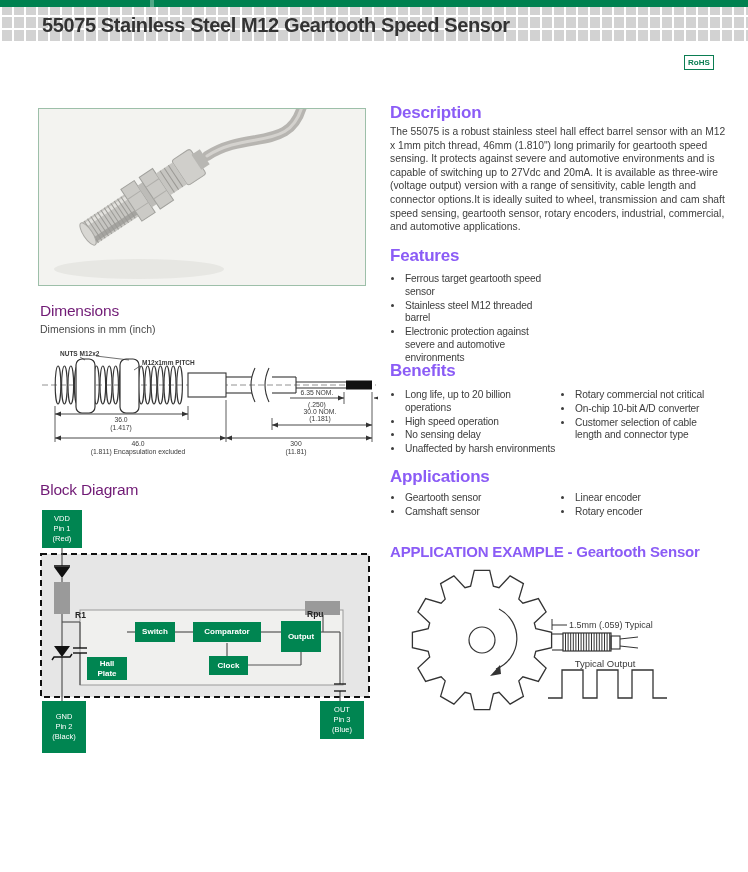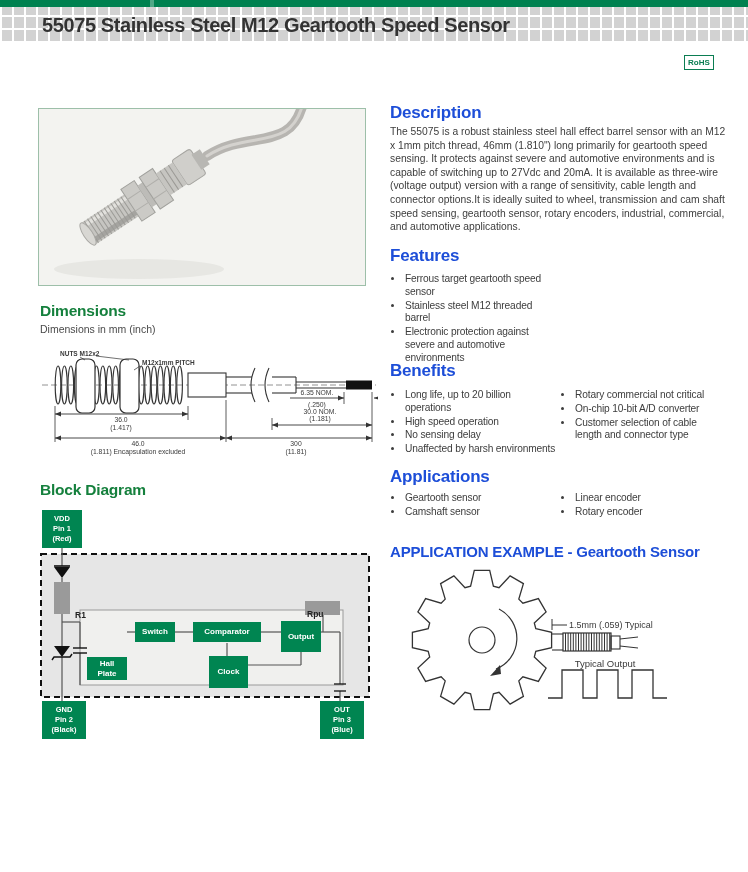--- a/index.html
+++ b/index.html
@@ -9,29 +9,29 @@
   .abs{position:absolute;}
   .topbar{left:0;top:0;width:748px;height:7px;background:#008150;}
   .topbar-div{left:150px;top:0;width:4px;height:7px;background:#4fa886;}
   .checker{left:0;top:7px;width:748px;height:36px;background-color:#d2d2d2;
     background-image:repeating-linear-gradient(90deg,#ffffff 0 2px,rgba(0,0,0,0) 2px 12px),
                      repeating-linear-gradient(0deg,#ffffff 0 2px,rgba(0,0,0,0) 2px 13px);}
   .doc-title{left:42px;top:7px;height:36px;line-height:36px;font-size:20px;font-weight:bold;
     color:#333;letter-spacing:-0.4px;}
   .rohs{left:684px;top:55px;border:1px solid #0b7d52;color:#0b7d52;font-size:8px;font-weight:bold;
     padding:2px 3px;background:#fff;}
-  .sec{color:#1d4ed8;font-weight:bold;font-size:17px;letter-spacing:-0.2px;}
-  .sec-sm{color:#15803d;font-weight:bold;font-size:15.5px;letter-spacing:-0.2px;}
+  .sec{color:#8b5cf6;font-weight:bold;font-size:17px;letter-spacing:-0.2px;}
+  .sec-sm{color:#701a75;font-weight:normal;font-size:15.5px;letter-spacing:-0.2px;}
   .body-txt{font-size:10.3px;line-height:13.6px;color:#3d3d3d;}
   ul.blist{margin:0;padding:0 0 0 12px;font-size:10.2px;line-height:12.8px;color:#3d3d3d;
     letter-spacing:-0.15px;}
   ul.blist li{margin:0 0 1px 0;padding-left:1px;}
   .photo{left:38px;top:108px;width:328px;height:178px;background:#f3f3f0;border:1px solid #9dbfa9;}
   .note{font-size:10.5px;color:#4a4a4a;}
-  .pinbox{background:#008551;color:#fff;font-size:7.5px;font-weight:bold;text-align:center;
+  .pinbox{background:#008551;color:#fff;font-size:7.5px;font-weight:normal;text-align:center;
     display:flex;align-items:center;justify-content:center;white-space:pre-line;line-height:1.3;}
   .gblock{background:#008551;color:#fff;font-size:8px;font-weight:bold;text-align:center;
     display:flex;align-items:center;justify-content:center;white-space:pre-line;line-height:1.15;}
   .complabel{font-size:8.5px;font-weight:bold;color:#222;margin-top:20px;}
   svg text{font-family:"Liberation Sans",sans-serif;fill:#3a3a3a;}
 </style>
 </head>
 <body>
 
 <div class="page">
@@ -291,22 +291,22 @@
 Pin 1
 (Red)</div>
     <div class="abs complabel" style="left:35px;top:80px;">R1</div>
     <div class="abs complabel" style="left:267px;top:79px;">Rpu</div>
     <div class="abs complabel" style="left:49px;top:135px;">C1</div>
     <div class="abs gblock" style="left:47px;top:111px;width:40px;height:23px;margin-top:36px;">Hall
 Plate</div>
     <div class="abs gblock" style="left:95px;top:112px;width:40px;height:20px;">Switch</div>
     <div class="abs gblock" style="left:153px;top:112px;width:68px;height:20px;">Comparator</div>
     <div class="abs gblock" style="left:241px;top:111px;width:40px;height:31px;">Output</div>
-    <div class="abs gblock" style="left:169px;top:146px;width:39px;height:32px;">Clock</div>
-    <div class="abs pinbox" style="left:2px;top:191px;width:44px;height:38px;">GND
+    <div class="abs gblock" style="left:169px;top:146px;width:39px;height:19px;">Clock</div>
+    <div class="abs pinbox" style="left:2px;top:191px;width:44px;height:52px;">GND
 Pin 2
 (Black)</div>
     <div class="abs pinbox" style="left:280px;top:191px;width:44px;height:38px;">OUT
 Pin 3
 (Blue)</div>
   </div>
 
 </div>
 
 </body></html>

